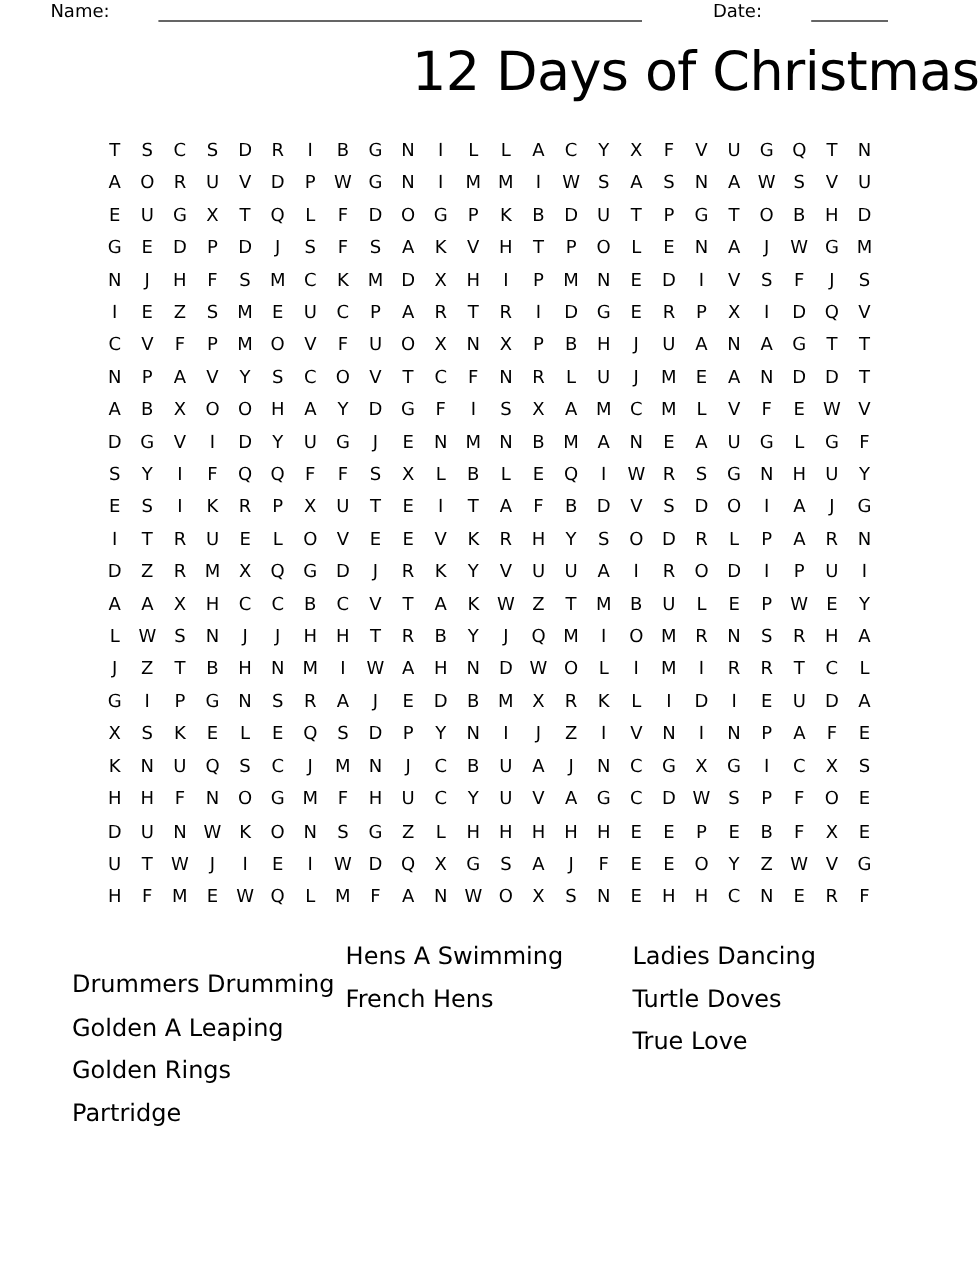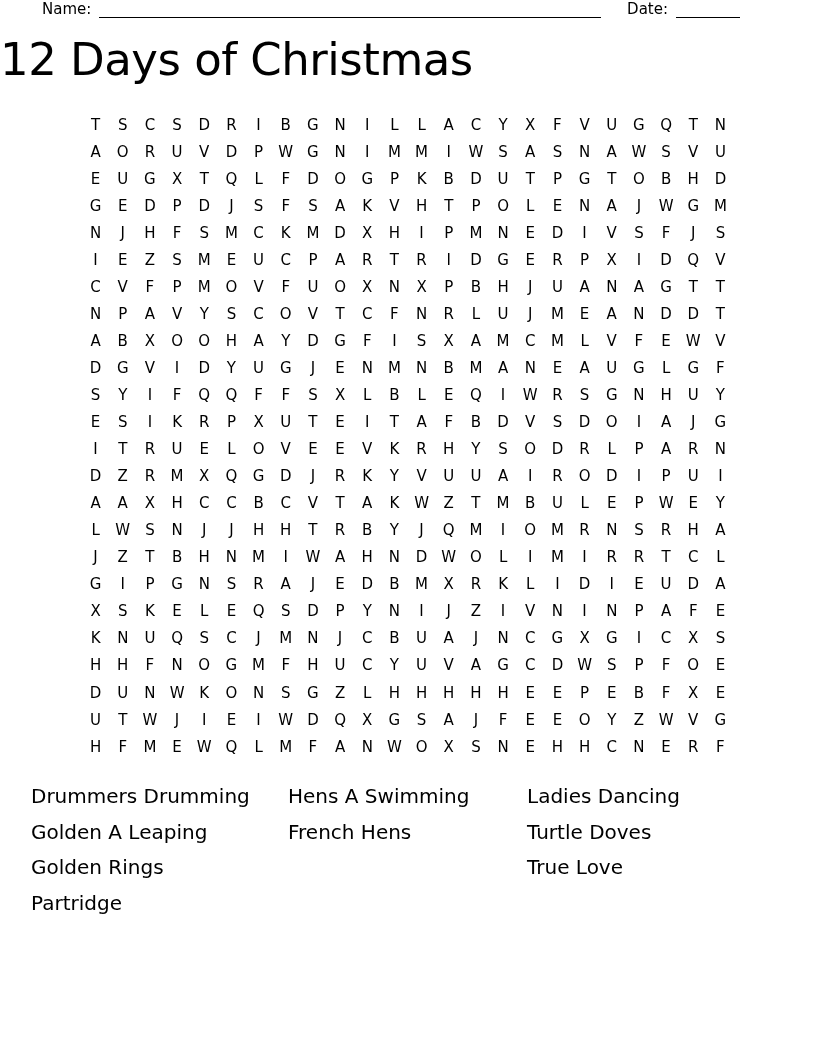--- a/index.html
+++ b/index.html
@@ -7,49 +7,49 @@
     position:relative;
     width:816px;height:1056px;
     background:#fff;color:#000;
     font-family:"DejaVu Sans","Liberation Sans",sans-serif;
     overflow:hidden;
   }
   
   .hdr{
     position:absolute;top:0;left:42px;right:76px;
     display:flex;align-items:flex-end;
-    font-size:15px;line-height:18px;height:18px;
+    font-size:15px;line-height:18px;height:18px;gap:33px;
   }
   .hdr .lbl{white-space:nowrap;}
   .blank{border-bottom:1.6px solid #000;height:16px;}
   .blank.name{flex:1;margin-left:8px;margin-right:26px;}
   .blank.date{width:64px;margin-left:8px;}
   
   .title{
     position:absolute;top:34px;left:0;width:100%;
-    text-align:left;
+    text-align:right;
     font-size:45px;letter-spacing:-0.5px;line-height:1.15;
     font-weight:400;
   }
   
   .grid{
     position:absolute;top:111px;left:82px;
     width:652px;
     display:grid;
     grid-template-columns:repeat(24,1fr);
     grid-auto-rows:27.05px;
   }
   .cell{
     display:flex;align-items:center;justify-content:center;
     font-size:15px;
   }
   
   .words{position:absolute;top:779px;left:0;right:0;height:200px;}
   .wcol{position:absolute;top:0;}
-  .wcol.c0{left:31px;}
+  .wcol.c0{left:60px;margin-top:24px;}
   .wcol.c1{left:288px;}
   .wcol.c2{left:527px;}
   .word{font-size:20px;line-height:35.7px;white-space:nowrap;}
 </style>
 </head>
 <body>
 
 <div class="page">
 
   <div class="hdr">

